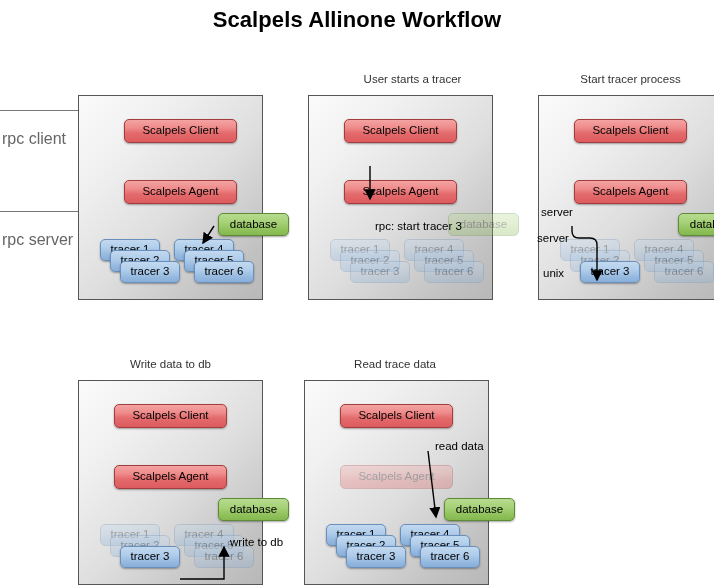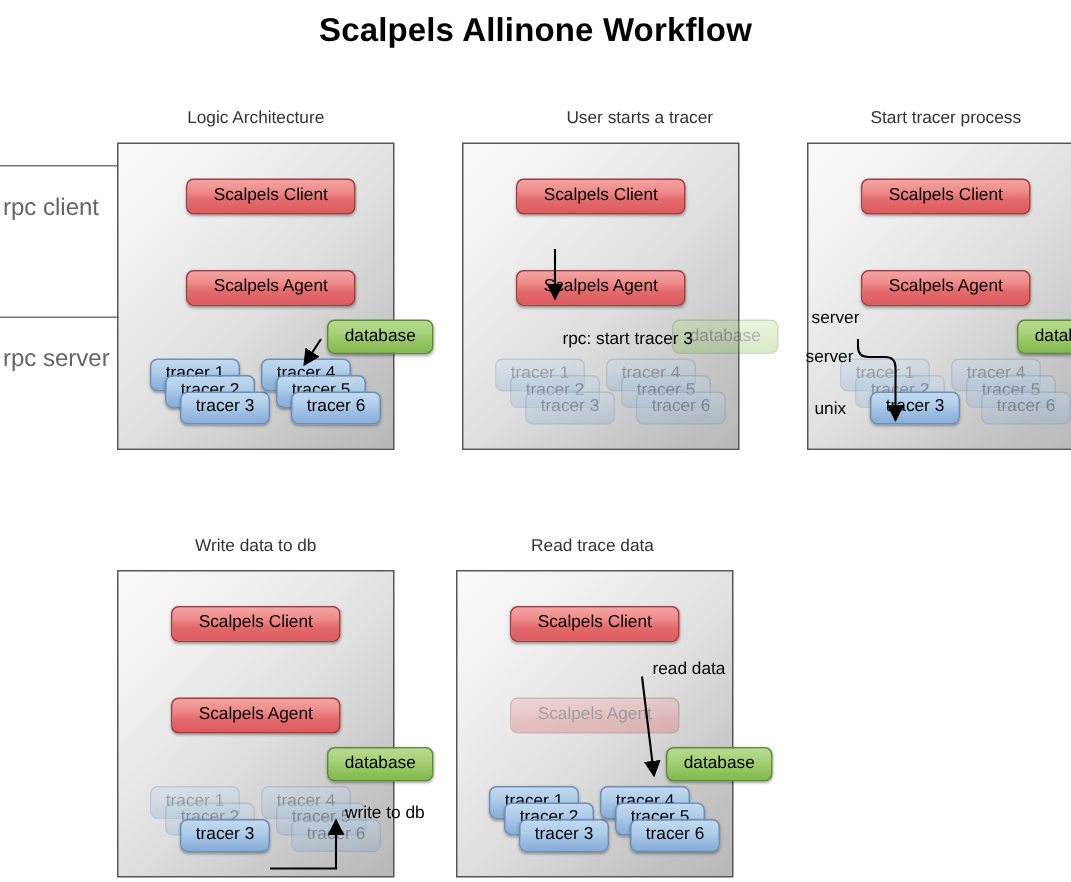--- a/index.html
+++ b/index.html
@@ -131,21 +131,20 @@
   <line x1="86" y1="110.5" x2="124" y2="131" stroke="#777777" stroke-width="1"></line>
   <line x1="0" y1="211.5" x2="82" y2="211.5" stroke="#777777" stroke-width="1"></line>
   <line x1="82" y1="211.5" x2="124" y2="190" stroke="#777777" stroke-width="1"></line>
 </svg>
 
 <div class="callout-text" style="left:2px; top:92px;">rpc client</div>
 <div class="callout-text" style="left:2px; top:193px;">rpc server</div>
 
 <div class="panel-wrap" style="left:78px; top:73px; width:185px; height:227px;">
 
-  <div class="panel-title">Logic Architecture</div>
   <div class="panel-box"></div>
 
   <div class="node red client" style="left:46px; top:46px;">Scalpels Client</div>
   <div class="node red agent" style="left:46px; top:107px;">Scalpels Agent</div>
   <div class="node green db" style="left:92px; top:140px;">database</div>
 
   <div class="node blue tracer" style="left:22px; top:166px;">tracer 1</div>
   <div class="node blue tracer" style="left:32px; top:177px;">tracer 2</div>
   <div class="node blue tracer" style="left:42px; top:188px;">tracer 3</div>
 
@@ -156,21 +155,21 @@
   <svg class="arrow-svg">
     <defs>
       <marker id="ah1" markerWidth="9" markerHeight="9" refX="7" refY="4" orient="auto">
         <path d="M0,0 L8,4 L0,8 z" fill="#000000"></path>
       </marker>
     </defs>
     <line x1="136" y1="131" x2="125" y2="148" stroke="#000000" stroke-width="1.4" marker-end="url(#ah1)"></line>
   </svg>
 </div>
 
-<div class="panel-wrap" style="left:308px; top:73px; width:209px; height:227px;padding-left:28px;">
+<div class="panel-wrap" style="left:308px; top:73px; width:209px; height:227px;">
 
   <div class="panel-title">User starts a tracer</div>
   <div class="panel-box"></div>
 
   <div class="node red client" style="left:36px; top:46px;">Scalpels Client</div>
   <div class="node red agent" style="left:36px; top:107px;">Scalpels Agent</div>
   <div class="node green db faded" style="left:92px; top:140px;">database</div>
 
   <div class="node blue tracer faded" style="left:22px; top:166px;">tracer 1</div>
   <div class="node blue tracer faded" style="left:32px; top:177px;">tracer 2</div>

